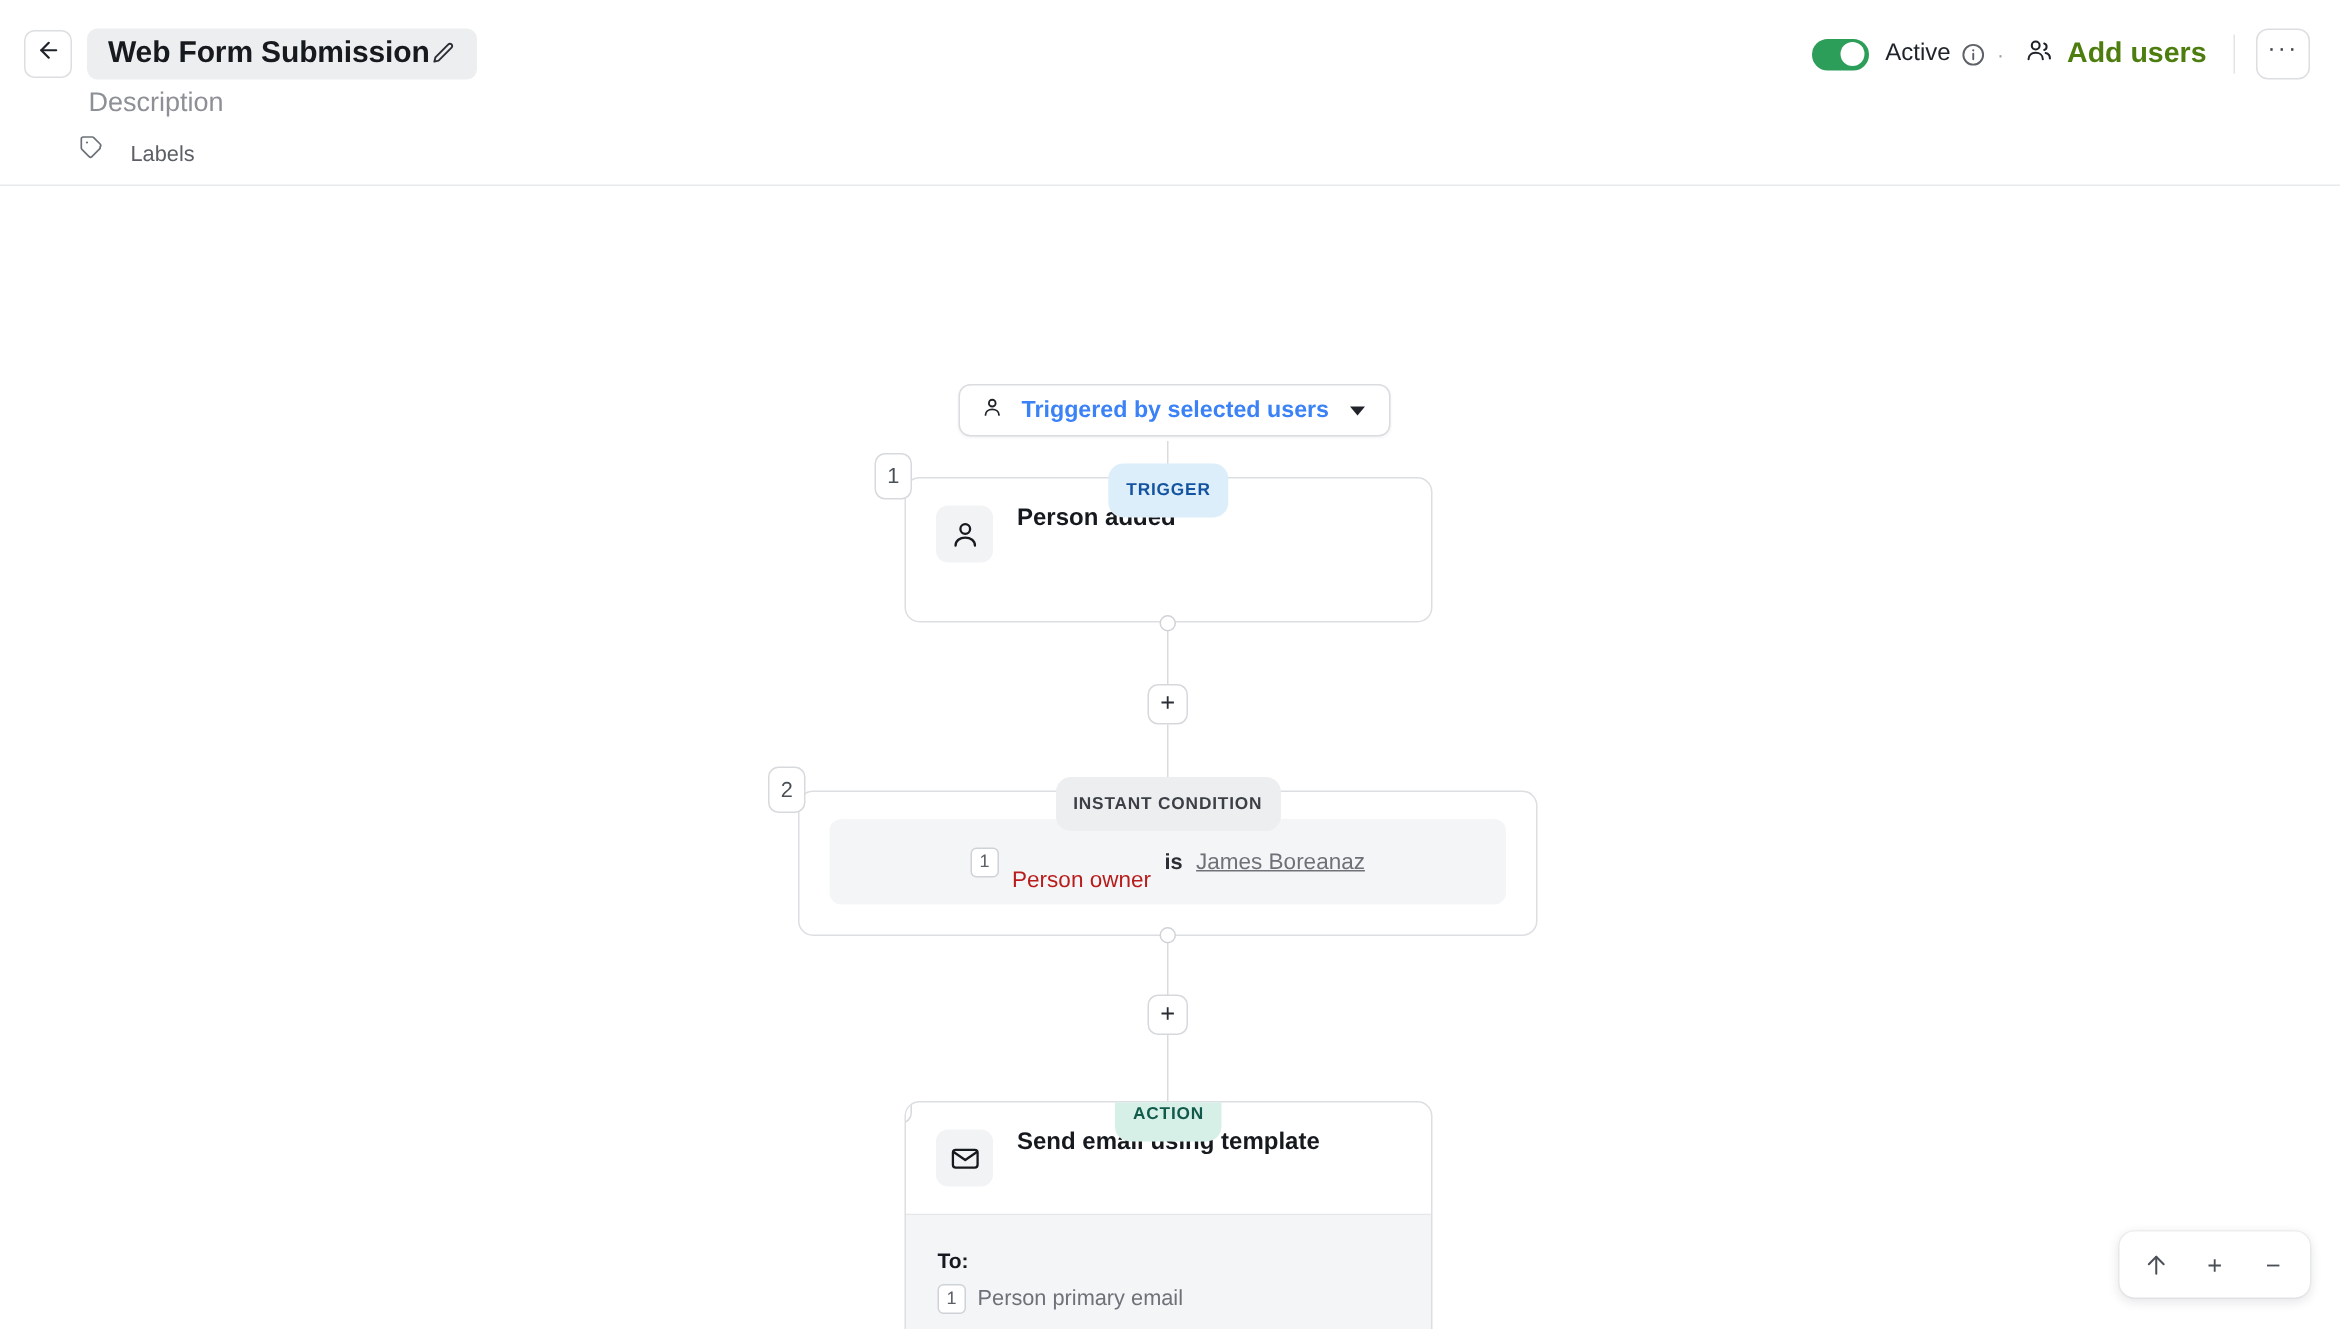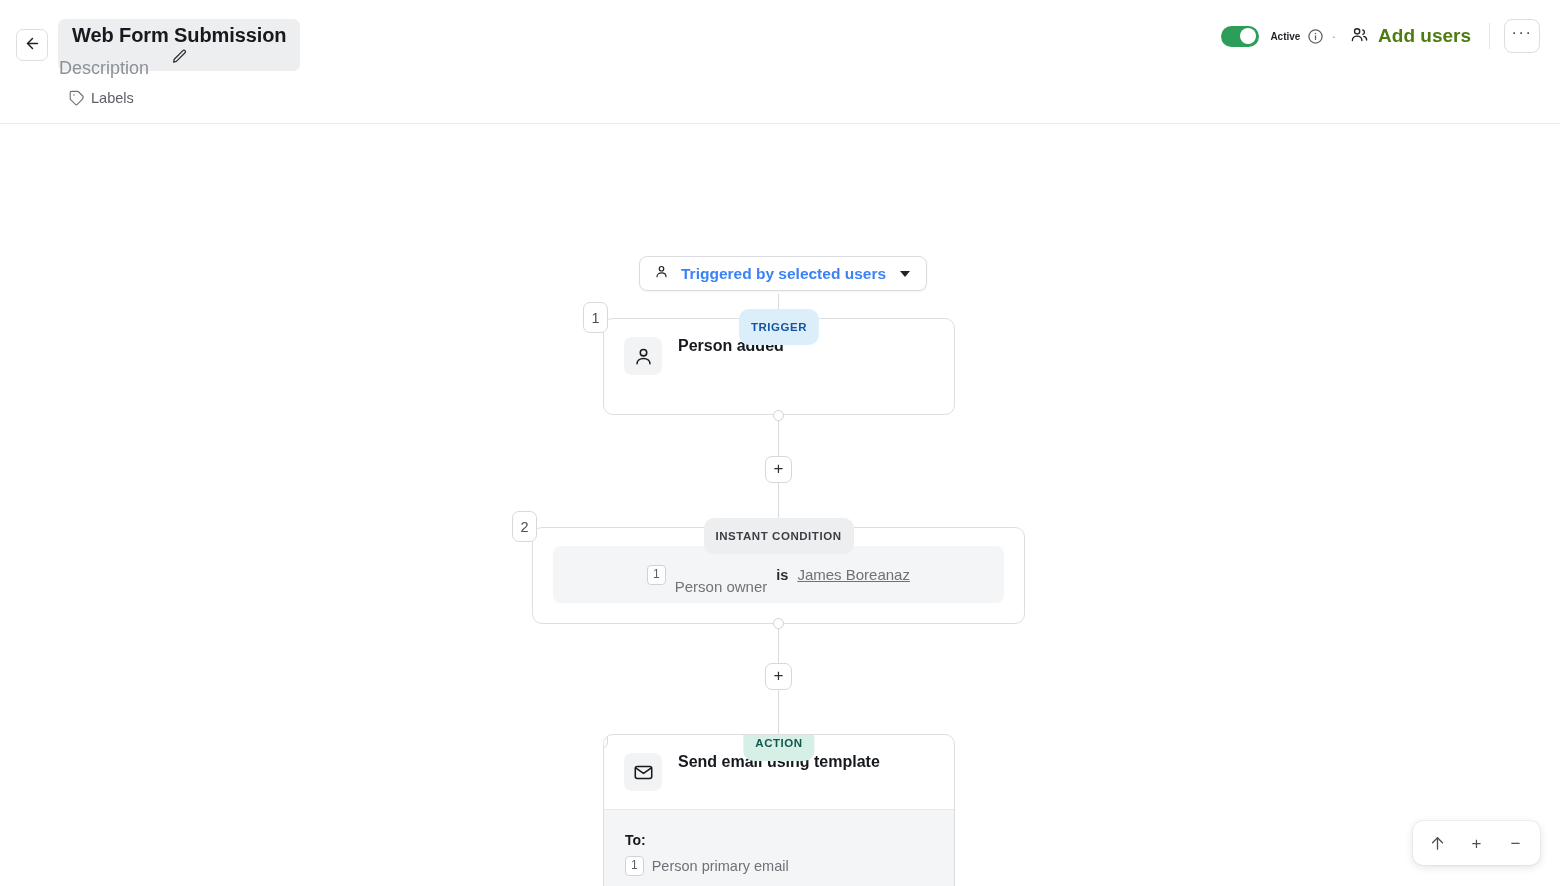--- a/index.html
+++ b/index.html
@@ -33,21 +33,20 @@
     cursor: pointer;
     flex: 0 0 auto;
   }
   .title-chip {
     display: inline-flex;
     align-items: center;
     background: #eceef0;
     border-radius: 7px;
     padding: 5px 14px 6px 14px;
     cursor: text;
-    flex-direction: column;
   }
   .title-text {
     font-size: 20px;
     font-weight: bold;
     letter-spacing: -0.1px;
     color: #16191d;
     white-space: nowrap;
   }
   .pencil-btn {
     display: flex; align-items: center; justify-content: center;
@@ -56,22 +55,22 @@
   }
   .hdr-desc {
     position: absolute;
     left: 59px; top: 58px;
     font-size: 18px;
     color: #8d9096;
     cursor: text;
   }
   .hdr-labels {
     position: absolute;
-    left: 69px; top: 90px;
-    display: flex; align-items: flex-start; gap: 6px;
+    left: 53px; top: 90px;
+    display: flex; align-items: flex-end; gap: 18px;
     cursor: pointer;
   }
   .hdr-labels-text { font-size: 14.5px; color: #5c6066; }
 
   
   .hdr-right {
     position: absolute;
     right: 20px; top: 18px;
     display: flex;
     align-items: center;
@@ -87,22 +86,22 @@
     flex: 0 0 auto;
   }
   .toggle .knob {
     position: absolute;
     top: 2.5px; left: 19px;
     width: 16px; height: 16px;
     border-radius: 50%;
     background: #fff;
   }
   .active-label {
-    font-size: 10px;
-    font-weight: bold;
+    font-size: 16px;
+    font-weight: normal;
     color: #1f2329;
     margin-left: 11px;
     white-space: nowrap;
   }
   .info-icon { margin-left: 7px; display:flex; cursor:pointer; }
   .dot-sep { color: #9aa0a6; margin: 0 7px; font-size: 14px; line-height: 1; }
   .add-users {
     display: flex; align-items: center; gap: 9px;
     margin-left: 7px;
     cursor: pointer;
@@ -251,21 +250,21 @@
   }
   .num-chip {
     border: 1px solid #cfd2d6;
     border-radius: 4px;
     background: #fff;
     font-size: 12px;
     color: #5c6066;
     padding: 1px 5px 2px 5px;
     line-height: 1.25;
   }
-  .cond-field { font-size: 15px; color: #737373; margin-top: 24px; }
+  .cond-field { font-size: 15px; color: #b91c1c; margin-top: 24px; }
   .cond-op { font-size: 14.5px; font-weight: bold; color: #2a2e34; }
   .cond-val { font-size: 15px; color: #6e7278; text-decoration: underline; }
 
   
   .act-body {
     border-top: 1px solid #e6e7e9;
     background: #f4f5f6;
     padding: 22px 21px 24px 21px;
     border-radius: 0 0 9px 9px;
   }

